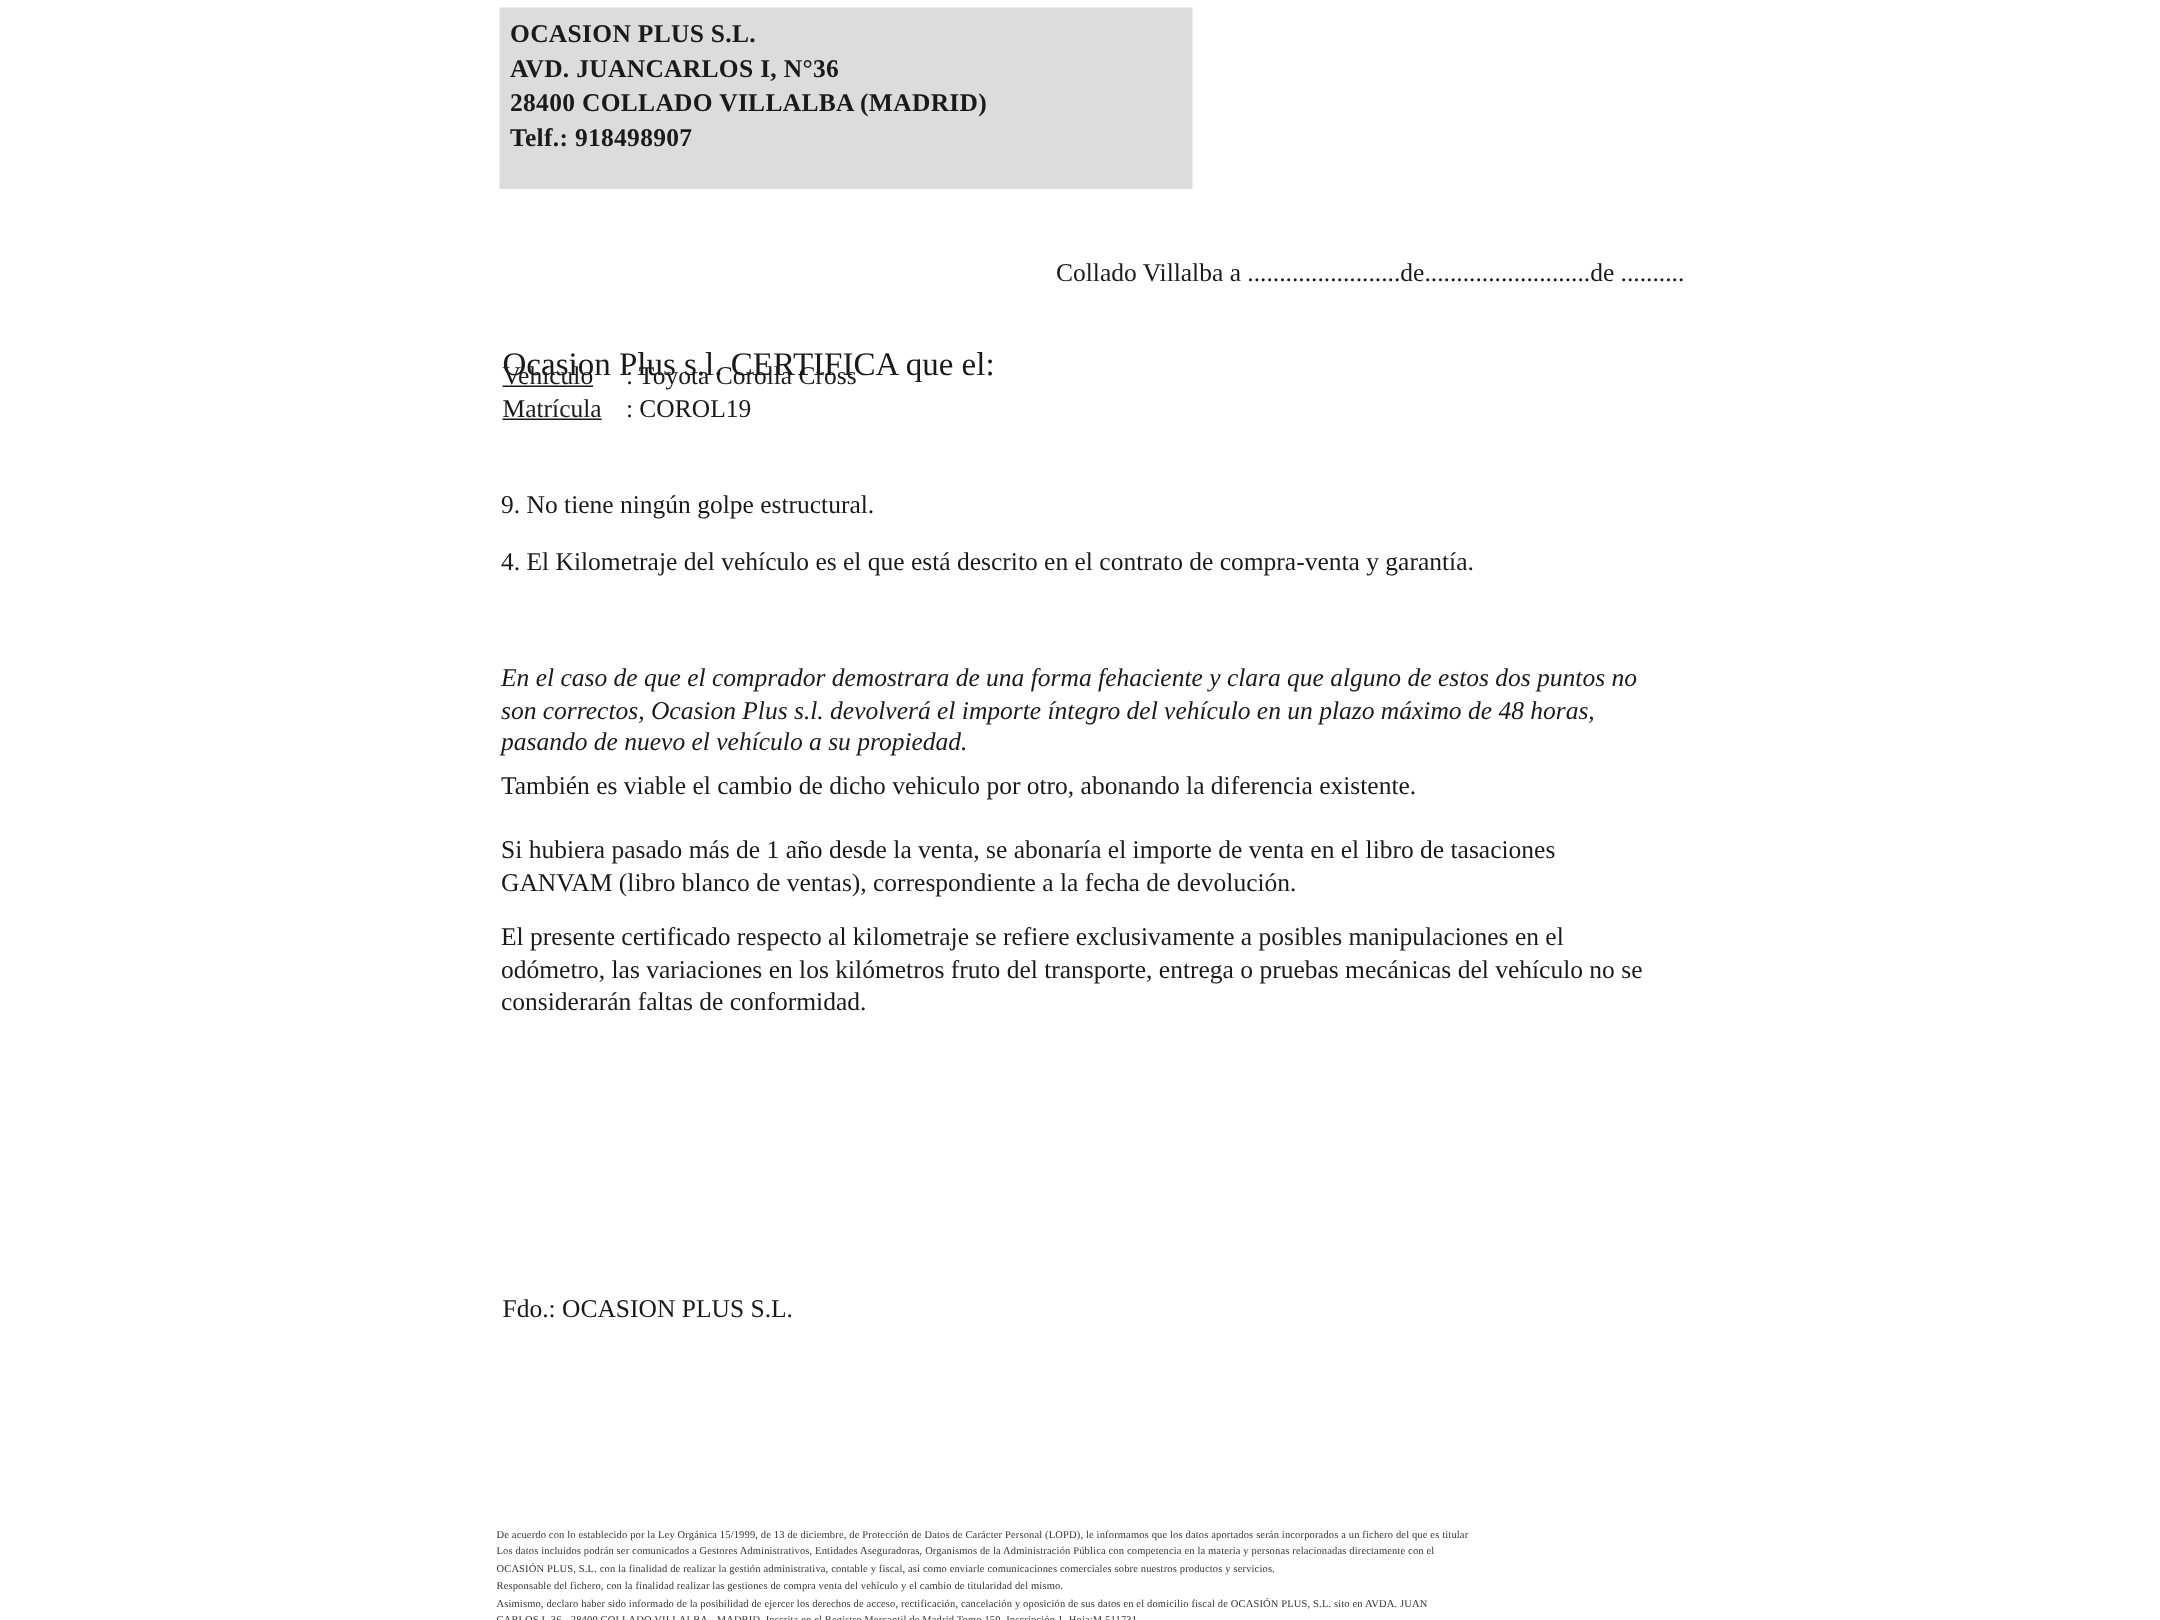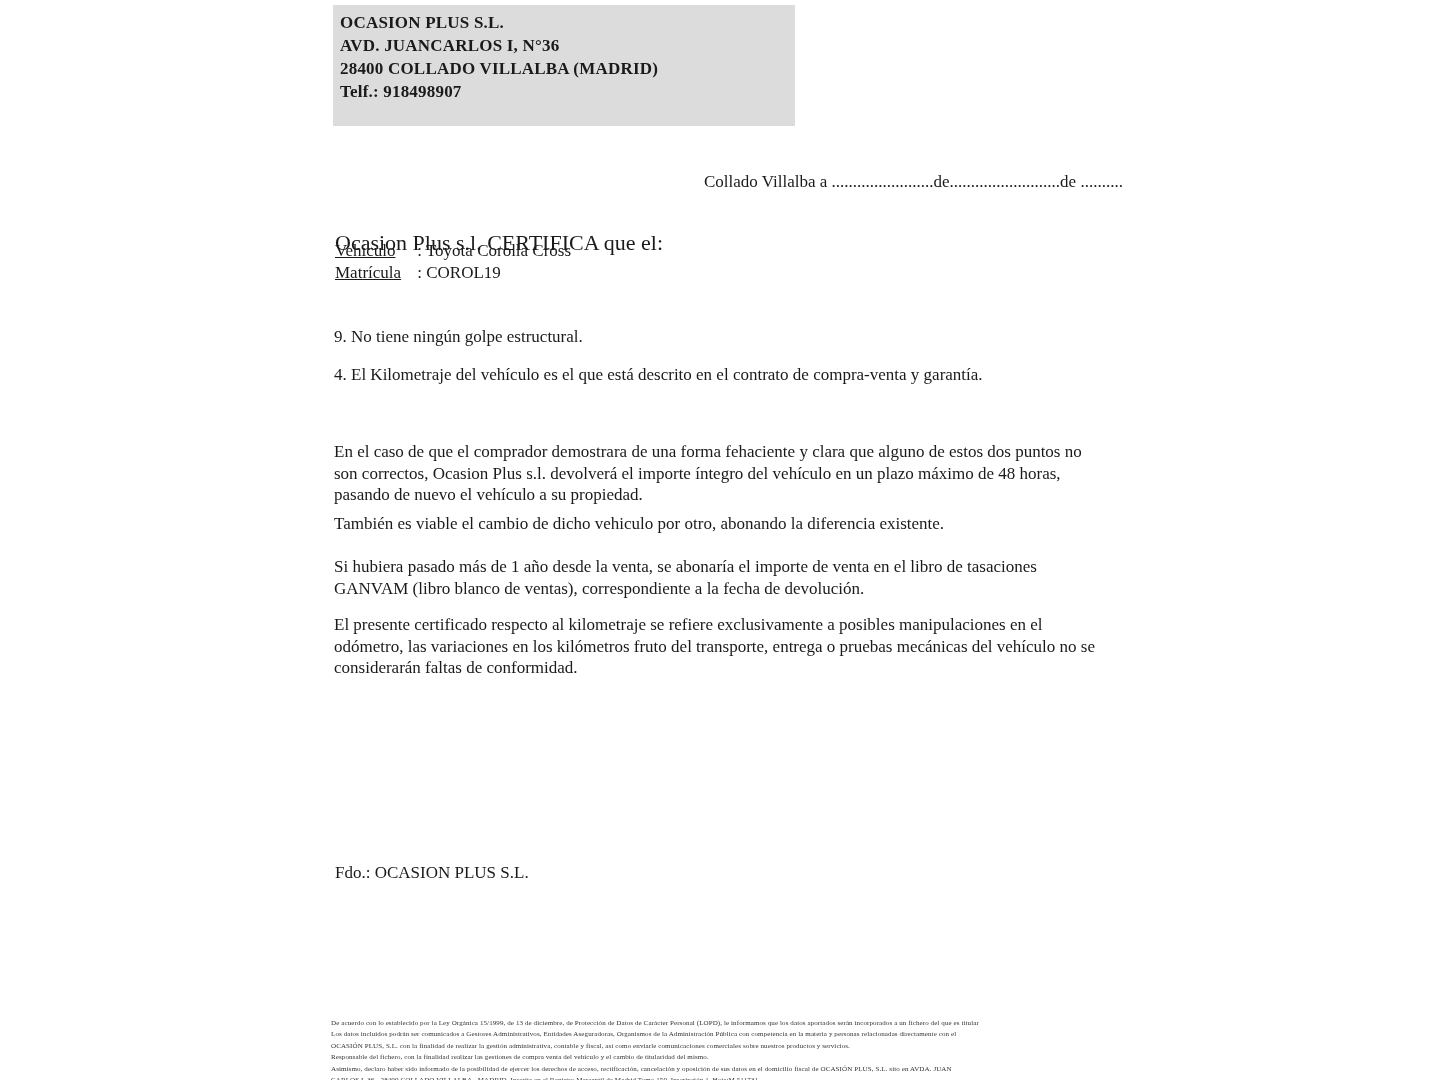--- a/index.html
+++ b/index.html
@@ -75,21 +75,21 @@
   .point-1 { top: 326px; }
   .point-2 { top: 364px; }
   .para {
     position: absolute;
     left: 334px;
     width: 772px;
     font-size: 17px;
     line-height: 21.5px;
     text-align: left;
   }
-  .para-1 { top: 441px; }
+  .para-1 { top: 441px; font-style: italic; }
   .para-2 { top: 513px; }
   .para-3 { top: 556px; }
   .para-4 { top: 614px; }
   .signature {
     position: absolute;
     left: 335px;
     top: 863px;
     font-size: 17px;
   }
   .legal {

